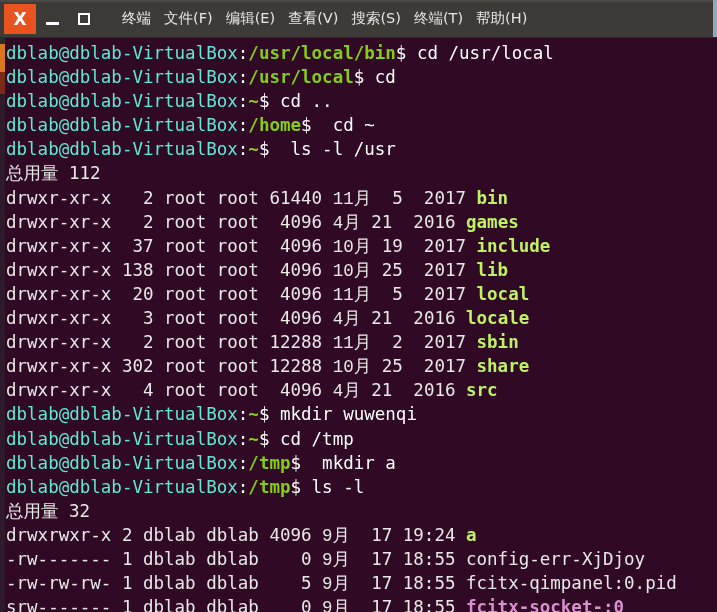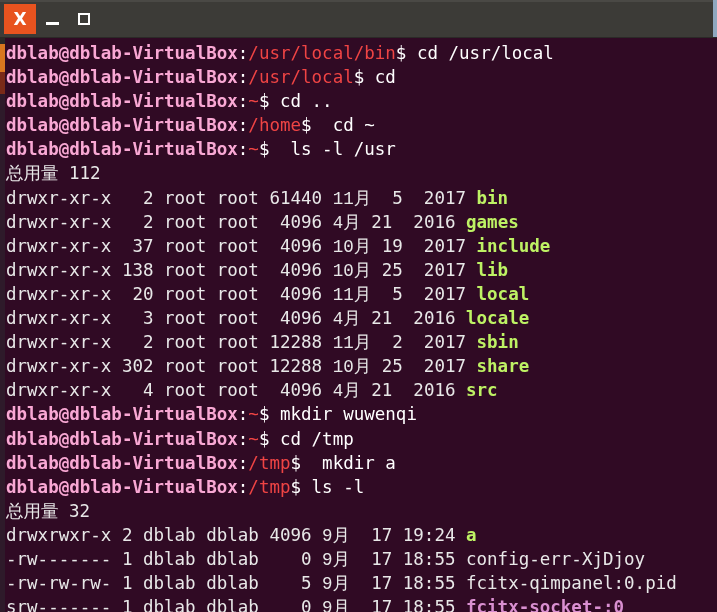--- a/index.html
+++ b/index.html
@@ -115,22 +115,22 @@
     font-size: 17.5px;
     line-height: 24.1px;
     letter-spacing: 0px;
     white-space: pre;
     color: #ffffff;
     z-index: 2;
   }
   .line { height: 24.1px; }
 
   
-  .c-green  { color: #f9a8d4; font-weight: bold; }
-  .c-blue   { color: #ef4444; font-weight: normal; }
+  .c-green  { color: #5eead4; font-weight: normal; }
+  .c-blue   { color: #84cc16; font-weight: bold; }
   .c-dirname{ color: #bef264; font-weight: bold; }
   .c-white  { color: #ffffff; }
   .c-plain  { color: #e8e8e8; }
   .c-magenta{ color: #d98fd0; font-weight: bold; }
   .cjk {
     font-family: Liberation Mono, monospace;
   }
 </style>
 </head>
 <body>
@@ -145,20 +145,29 @@
         <span>X</span>
       </div>
       <div class="wbtn">
         <span class="dash"></span>
       </div>
       <div class="wbtn">
         <span class="square"></span>
       </div>
     </div>
 
+    <div class="menubar">
+      <span class="menuitem menu-title">终端</span>
+      <span class="menuitem">文件(F)</span>
+      <span class="menuitem">编辑(E)</span>
+      <span class="menuitem">查看(V)</span>
+      <span class="menuitem">搜索(S)</span>
+      <span class="menuitem">终端(T)</span>
+      <span class="menuitem">帮助(H)</span>
+    </div>
 
     <div class="titlebar-right-edge"></div>
   </div>
 
   <div class="term-wrap">
     <div class="left-strip"></div>
     <div class="screen" id="screen"><div class="line"><span class="c-green">dblab@dblab-VirtualBox</span><span class="c-white">:</span><span class="c-blue">/usr/local/bin</span><span class="c-white">$</span><span class="c-white"> cd /usr/local</span></div><div class="line"><span class="c-green">dblab@dblab-VirtualBox</span><span class="c-white">:</span><span class="c-blue">/usr/local</span><span class="c-white">$</span><span class="c-white"> cd</span></div><div class="line"><span class="c-green">dblab@dblab-VirtualBox</span><span class="c-white">:</span><span class="c-blue">~</span><span class="c-white">$</span><span class="c-white"> cd ..</span></div><div class="line"><span class="c-green">dblab@dblab-VirtualBox</span><span class="c-white">:</span><span class="c-blue">/home</span><span class="c-white">$</span><span class="c-white">  cd ~</span></div><div class="line"><span class="c-green">dblab@dblab-VirtualBox</span><span class="c-white">:</span><span class="c-blue">~</span><span class="c-white">$</span><span class="c-white">  ls -l /usr</span></div><div class="line"><span class="c-plain cjk">总用量</span><span class="c-plain"> 112</span></div><div class="line"><span class="c-plain">drwxr-xr-x</span><span class="c-plain">   2</span><span class="c-plain"> root</span><span class="c-plain"> root</span><span class="c-plain"> 61440 </span><span class="c-plain cjk">11月</span><span class="c-plain">  5  2017 </span><span class="c-dirname">bin</span></div><div class="line"><span class="c-plain">drwxr-xr-x</span><span class="c-plain">   2</span><span class="c-plain"> root</span><span class="c-plain"> root</span><span class="c-plain">  4096 </span><span class="c-plain cjk">4月</span><span class="c-plain"> 21  2016 </span><span class="c-dirname">games</span></div><div class="line"><span class="c-plain">drwxr-xr-x</span><span class="c-plain">  37</span><span class="c-plain"> root</span><span class="c-plain"> root</span><span class="c-plain">  4096 </span><span class="c-plain cjk">10月</span><span class="c-plain"> 19  2017 </span><span class="c-dirname">include</span></div><div class="line"><span class="c-plain">drwxr-xr-x</span><span class="c-plain"> 138</span><span class="c-plain"> root</span><span class="c-plain"> root</span><span class="c-plain">  4096 </span><span class="c-plain cjk">10月</span><span class="c-plain"> 25  2017 </span><span class="c-dirname">lib</span></div><div class="line"><span class="c-plain">drwxr-xr-x</span><span class="c-plain">  20</span><span class="c-plain"> root</span><span class="c-plain"> root</span><span class="c-plain">  4096 </span><span class="c-plain cjk">11月</span><span class="c-plain">  5  2017 </span><span class="c-dirname">local</span></div><div class="line"><span class="c-plain">drwxr-xr-x</span><span class="c-plain">   3</span><span class="c-plain"> root</span><span class="c-plain"> root</span><span class="c-plain">  4096 </span><span class="c-plain cjk">4月</span><span class="c-plain"> 21  2016 </span><span class="c-dirname">locale</span></div><div class="line"><span class="c-plain">drwxr-xr-x</span><span class="c-plain">   2</span><span class="c-plain"> root</span><span class="c-plain"> root</span><span class="c-plain"> 12288 </span><span class="c-plain cjk">11月</span><span class="c-plain">  2  2017 </span><span class="c-dirname">sbin</span></div><div class="line"><span class="c-plain">drwxr-xr-x</span><span class="c-plain"> 302</span><span class="c-plain"> root</span><span class="c-plain"> root</span><span class="c-plain"> 12288 </span><span class="c-plain cjk">10月</span><span class="c-plain"> 25  2017 </span><span class="c-dirname">share</span></div><div class="line"><span class="c-plain">drwxr-xr-x</span><span class="c-plain">   4</span><span class="c-plain"> root</span><span class="c-plain"> root</span><span class="c-plain">  4096 </span><span class="c-plain cjk">4月</span><span class="c-plain"> 21  2016 </span><span class="c-dirname">src</span></div><div class="line"><span class="c-green">dblab@dblab-VirtualBox</span><span class="c-white">:</span><span class="c-blue">~</span><span class="c-white">$</span><span class="c-white"> mkdir wuwenqi</span></div><div class="line"><span class="c-green">dblab@dblab-VirtualBox</span><span class="c-white">:</span><span class="c-blue">~</span><span class="c-white">$</span><span class="c-white"> cd /tmp</span></div><div class="line"><span class="c-green">dblab@dblab-VirtualBox</span><span class="c-white">:</span><span class="c-blue">/tmp</span><span class="c-white">$</span><span class="c-white">  mkdir a</span></div><div class="line"><span class="c-green">dblab@dblab-VirtualBox</span><span class="c-white">:</span><span class="c-blue">/tmp</span><span class="c-white">$</span><span class="c-white"> ls -l</span></div><div class="line"><span class="c-plain cjk">总用量</span><span class="c-plain"> 32</span></div><div class="line"><span class="c-plain">drwxrwxr-x</span><span class="c-plain"> 2</span><span class="c-plain"> dblab</span><span class="c-plain"> dblab</span><span class="c-plain"> 4096 </span><span class="c-plain cjk">9月</span><span class="c-plain">  17 19:24 </span><span class="c-dirname">a</span></div><div class="line"><span class="c-plain">-rw-------</span><span class="c-plain"> 1</span><span class="c-plain"> dblab</span><span class="c-plain"> dblab</span><span class="c-plain">    0 </span><span class="c-plain cjk">9月</span><span class="c-plain">  17 18:55 </span><span class="c-plain">config-err-XjDjoy</span></div><div class="line"><span class="c-plain">-rw-rw-rw-</span><span class="c-plain"> 1</span><span class="c-plain"> dblab</span><span class="c-plain"> dblab</span><span class="c-plain">    5 </span><span class="c-plain cjk">9月</span><span class="c-plain">  17 18:55 </span><span class="c-plain">fcitx-qimpanel:0.pid</span></div><div class="line"><span class="c-plain">srw-------</span><span class="c-plain"> 1</span><span class="c-plain"> dblab</span><span class="c-plain"> dblab</span><span class="c-plain">    0 </span><span class="c-plain cjk">9月</span><span class="c-plain">  17 18:55 </span><span class="c-magenta">fcitx-socket-:0</span></div></div>
   </div>
 
 </div>

